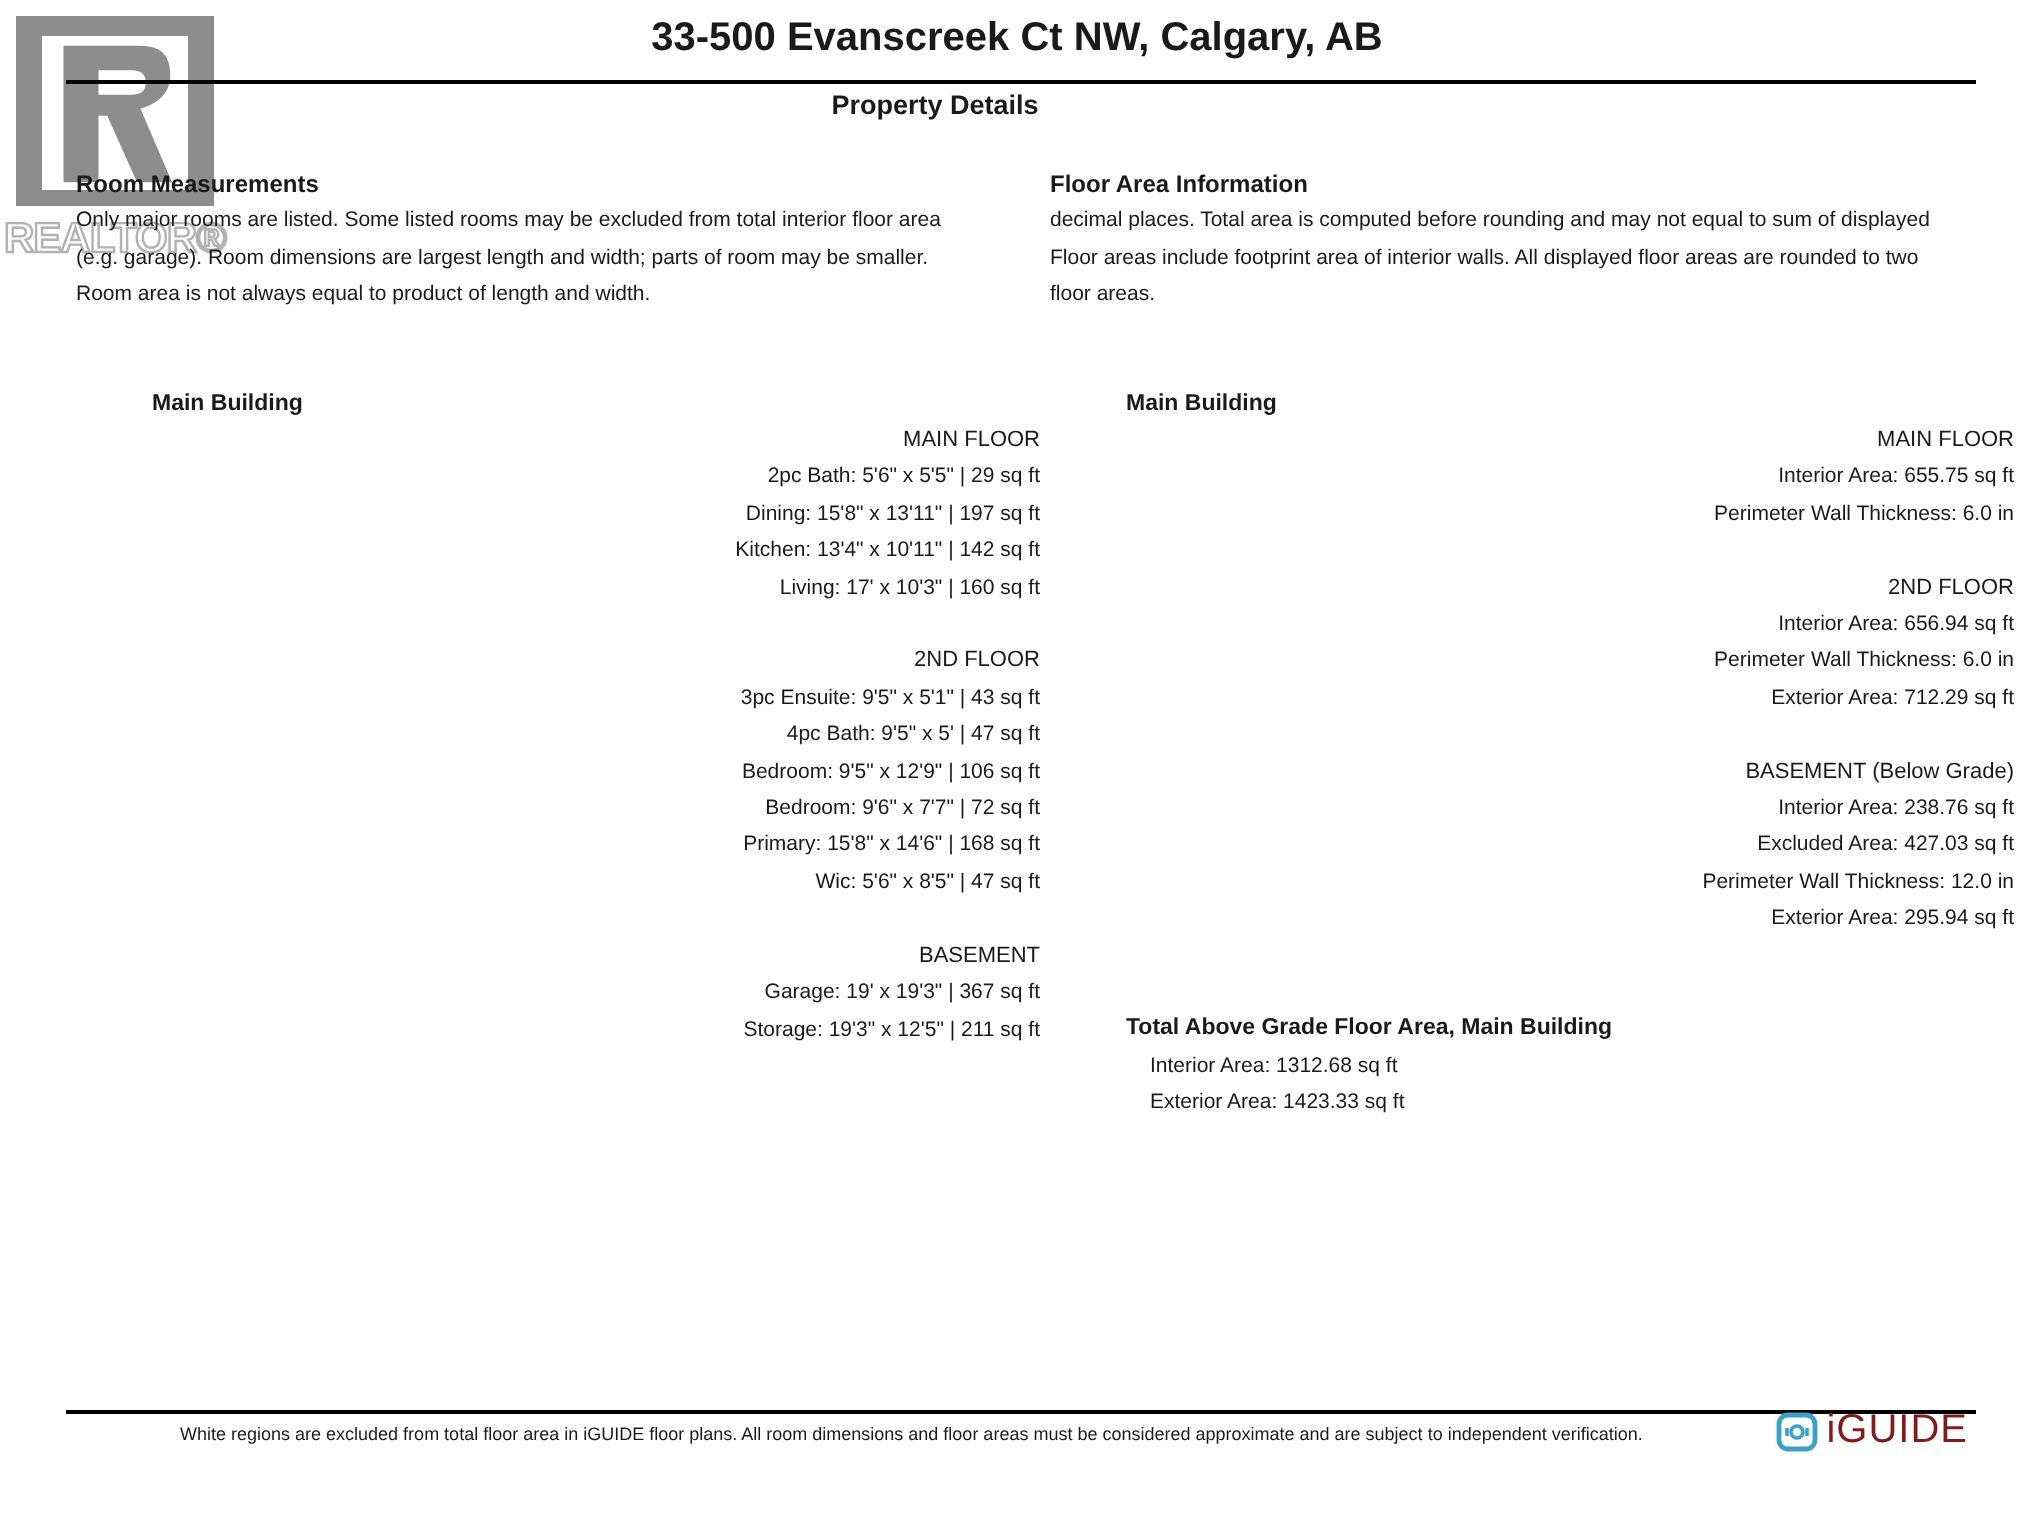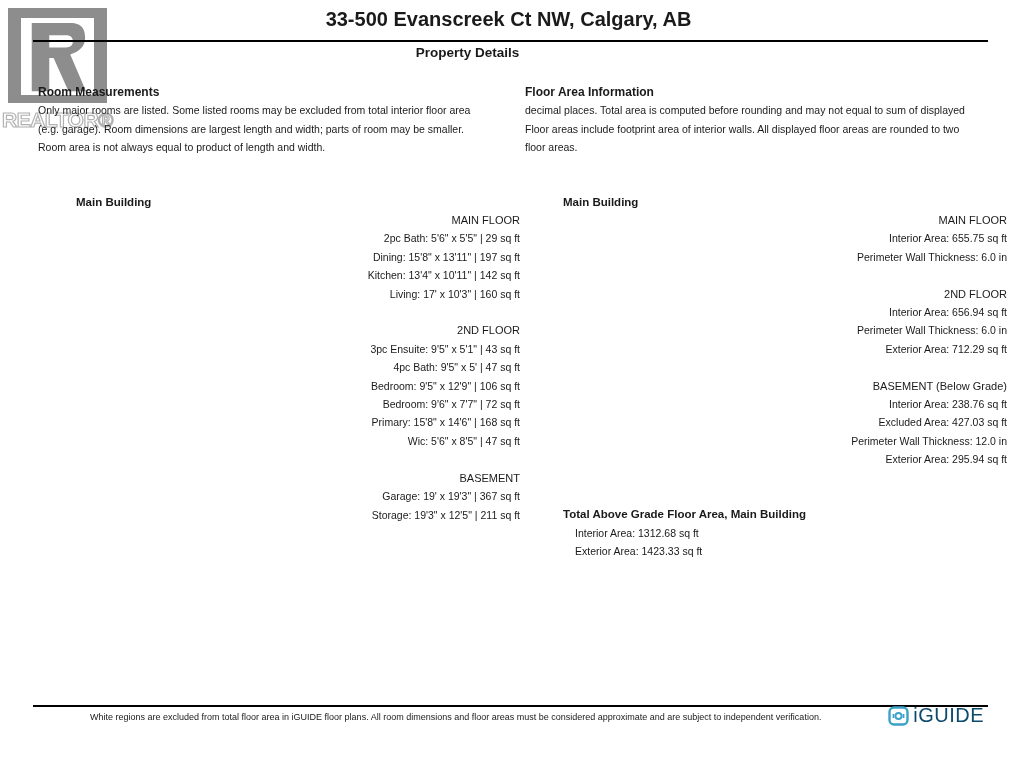--- a/index.html
+++ b/index.html
@@ -33,21 +33,21 @@
   .floor{margin-left:50px;text-align:right;}
   .floor.gap{margin-top:18.4px;}
   .floor-name{font-size:11px;}
   .floor .line{margin-left:12px;}
   .total-head{margin-left:38px;margin-top:36.8px;font-size:11.5px;font-weight:bold;}
   .total .line{margin-left:50px;}
   
   .f-rule{position:absolute;left:33px;top:705px;width:955px;height:2px;background:#000;z-index:1;}
   .f-text{position:absolute;left:52px;top:711px;font-size:9px;line-height:13px;z-index:1;margin-left:38px;}
   .brand{position:absolute;right:33px;top:704px;display:flex;align-items:center;gap:4px;
-    color:#0c4a6e;z-index:1;}
+    color:#7f1d1d;z-index:1;}
   .brand-text{font-size:20px;letter-spacing:0.5px;}
 </style>
 </head>
 <body>
 
 <div class="wm">
   <div class="wm-box">
     <div class="wm-field">
       <svg width="56" height="74" viewBox="0 0 64 78">
         <path fill="#8d8d8d" fill-rule="evenodd" d="M2,0 H46 C60,0 63,8 63,17 C63,27 56,33 46,36 L64,78 H44 L27,40 H22 V78 H2 Z

